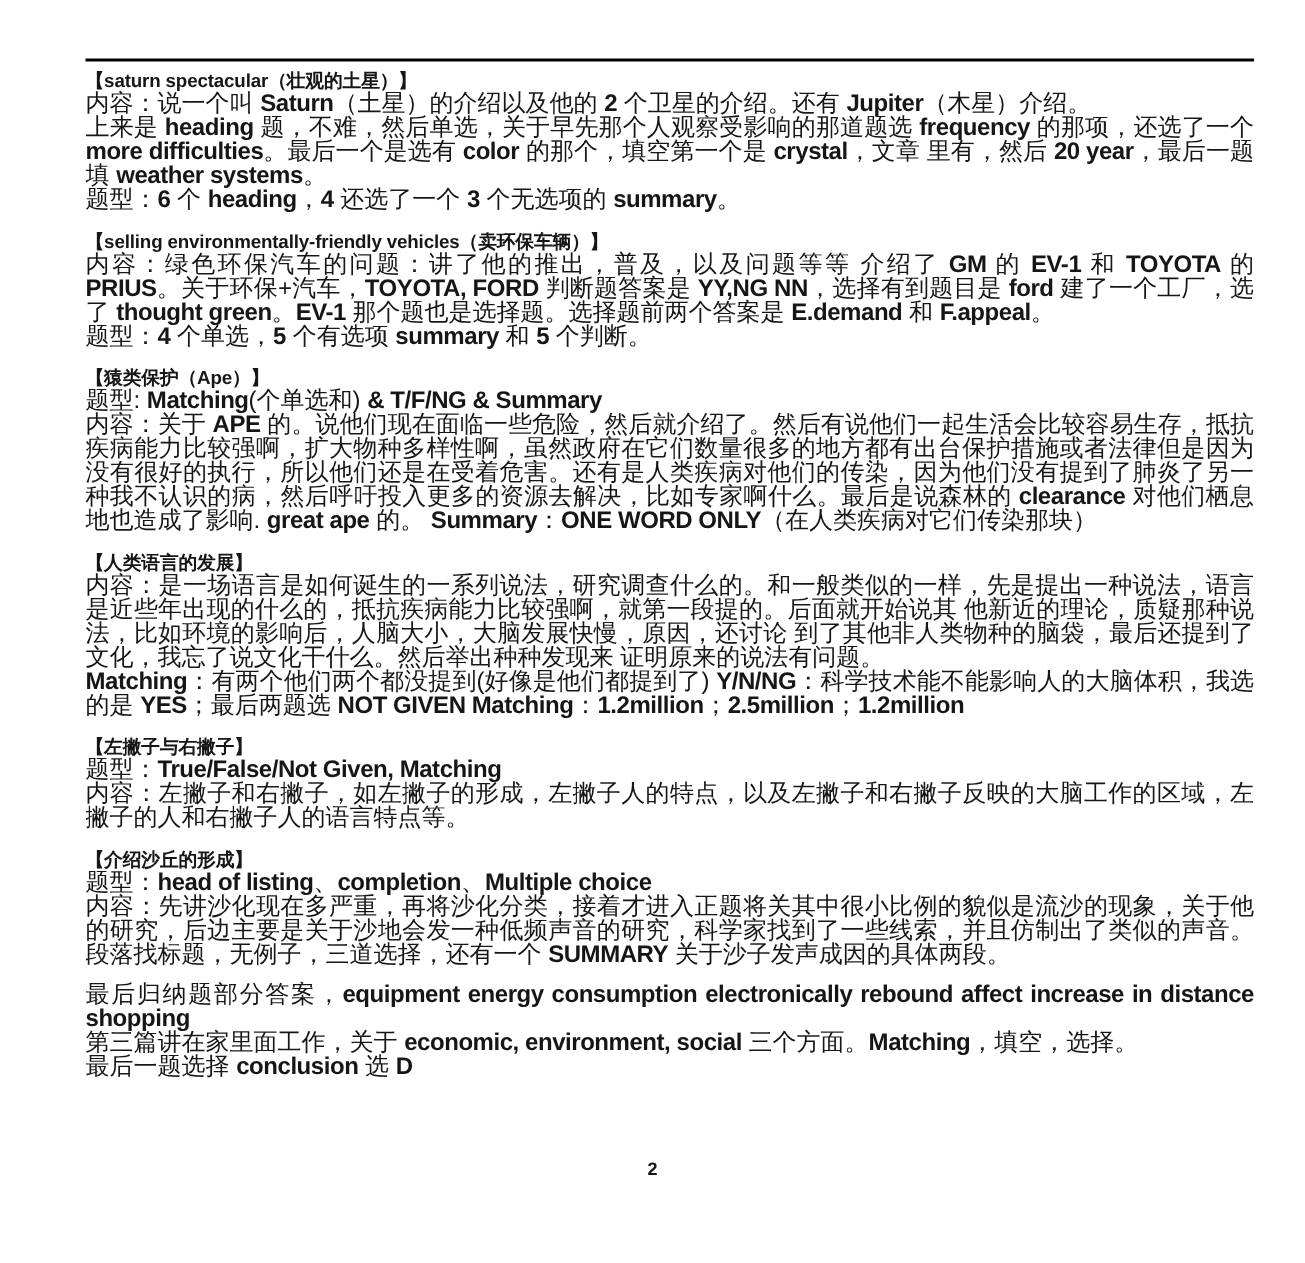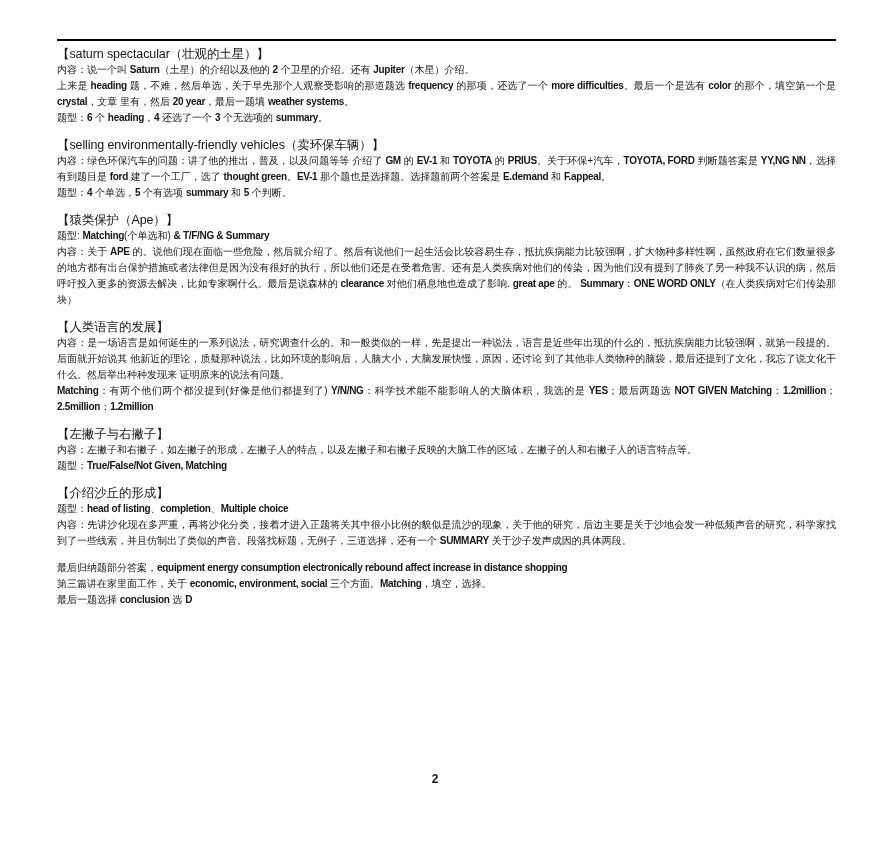--- a/index.html
+++ b/index.html
@@ -26,27 +26,27 @@
     left: 57px;
     top: 39px;
     width: 779px;
     border-top: 2px solid #000000;
     padding-top: 5px;
   }
   .section {
     margin-bottom: 11px;
   }
   .section-title {
-    font-weight: 400;
+    font-weight: 700;
     font-size: 12.5px;
     line-height: 16px;
     letter-spacing: -0.1px;
   }
   .para {
-    font-size: 10px;
+    font-size: 16px;
     line-height: 16px;
     text-align: justify;
     word-break: break-word;
   }
   .run-b {
     font-weight: 700;
     letter-spacing: -0.3px;
   }
   .run-r {
     font-weight: 400;
@@ -82,22 +82,22 @@
         <div class="para"><span class="run-r">题型: </span><span class="run-b">Matching</span><span class="run-r">(个单选和) </span><span class="run-b">&amp; T/F/NG &amp; Summary</span></div>
         <div class="para"><span class="run-r">内容：关于 </span><span class="run-b">APE</span><span class="run-r"> 的。说他们现在面临一些危险，然后就介绍了。然后有说他们一起生活会比较容易生存，抵抗疾病能力比较强啊，扩大物种多样性啊，虽然政府在它们数量很多的地方都有出台保护措施或者法律但是因为没有很好的执行，所以他们还是在受着危害。还有是人类疾病对他们的传染，因为他们没有提到了肺炎了另一种我不认识的病，然后呼吁投入更多的资源去解决，比如专家啊什么。最后是说森林的 </span><span class="run-b">clearance</span><span class="run-r"> 对他们栖息地也造成了影响. </span><span class="run-b">great ape</span><span class="run-r"> 的。 </span><span class="run-b">Summary</span><span class="run-r">：</span><span class="run-b">ONE WORD ONLY</span><span class="run-r">（在人类疾病对它们传染那块）</span></div>
       </div>
       <div class="section">
         <div class="section-title">【人类语言的发展】</div>
         <div class="para"><span class="run-r">内容：是一场语言是如何诞生的一系列说法，研究调查什么的。和一般类似的一样，先是提出一种说法，语言是近些年出现的什么的，抵抗疾病能力比较强啊，就第一段提的。后面就开始说其 他新近的理论，质疑那种说法，比如环境的影响后，人脑大小，大脑发展快慢，原因，还讨论 到了其他非人类物种的脑袋，最后还提到了文化，我忘了说文化干什么。然后举出种种发现来 证明原来的说法有问题。</span></div>
         <div class="para"><span class="run-b">Matching</span><span class="run-r">：有两个他们两个都没提到(好像是他们都提到了) </span><span class="run-b">Y/N/NG</span><span class="run-r">：科学技术能不能影响人的大脑体积，我选的是 </span><span class="run-b">YES</span><span class="run-r">；最后两题选 </span><span class="run-b">NOT GIVEN Matching</span><span class="run-r">：</span><span class="run-b">1.2million</span><span class="run-r">；</span><span class="run-b">2.5million</span><span class="run-r">；</span><span class="run-b">1.2million</span></div>
       </div>
       <div class="section">
         <div class="section-title">【左撇子与右撇子】</div>
+        <div class="para"><span class="run-r">题型：</span><span class="run-b">True/False/Not Given, Matching</span></div>
         <div class="para"><span class="run-r">内容：左撇子和右撇子，如左撇子的形成，左撇子人的特点，以及左撇子和右撇子反映的大脑工作的区域，左撇子的人和右撇子人的语言特点等。</span></div>
-        <div class="para"><span class="run-r">题型：</span><span class="run-b">True/False/Not Given, Matching</span></div>
       </div>
       <div class="section">
         <div class="section-title">【介绍沙丘的形成】</div>
         <div class="para"><span class="run-r">题型：</span><span class="run-b">head of listing</span><span class="run-r">、</span><span class="run-b">completion</span><span class="run-r">、</span><span class="run-b">Multiple choice</span></div>
         <div class="para"><span class="run-r">内容：先讲沙化现在多严重，再将沙化分类，接着才进入正题将关其中很小比例的貌似是流沙的现象，关于他的研究，后边主要是关于沙地会发一种低频声音的研究，科学家找到了一些线索，并且仿制出了类似的声音。段落找标题，无例子，三道选择，还有一个 </span><span class="run-b">SUMMARY</span><span class="run-r"> 关于沙子发声成因的具体两段。</span></div>
       </div>
       <div class="section">
         <div class="para"><span class="run-r">最后归纳题部分答案，</span><span class="run-b">equipment energy consumption electronically rebound affect increase in distance shopping</span></div>
         <div class="para"><span class="run-r">第三篇讲在家里面工作，关于 </span><span class="run-b">economic, environment, social</span><span class="run-r"> 三个方面。</span><span class="run-b">Matching</span><span class="run-r">，填空，选择。</span></div>
         <div class="para"><span class="run-r">最后一题选择 </span><span class="run-b">conclusion</span><span class="run-r"> 选 </span><span class="run-b">D</span></div>

